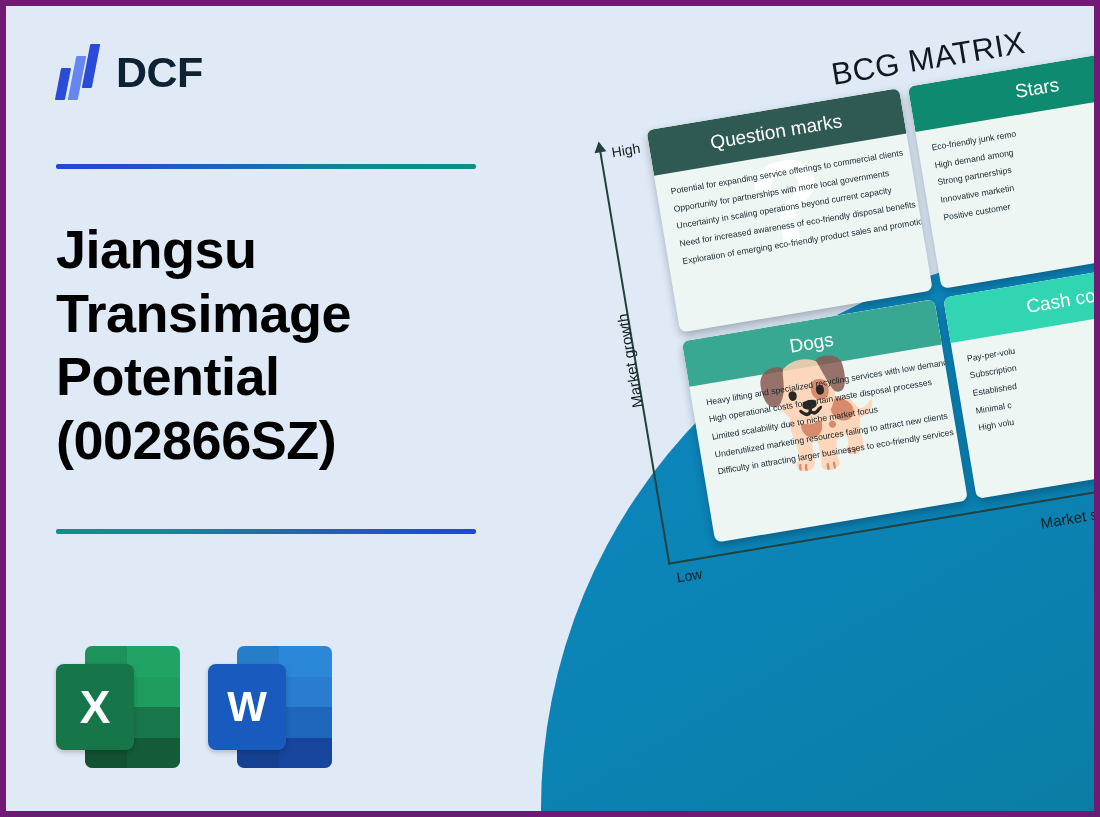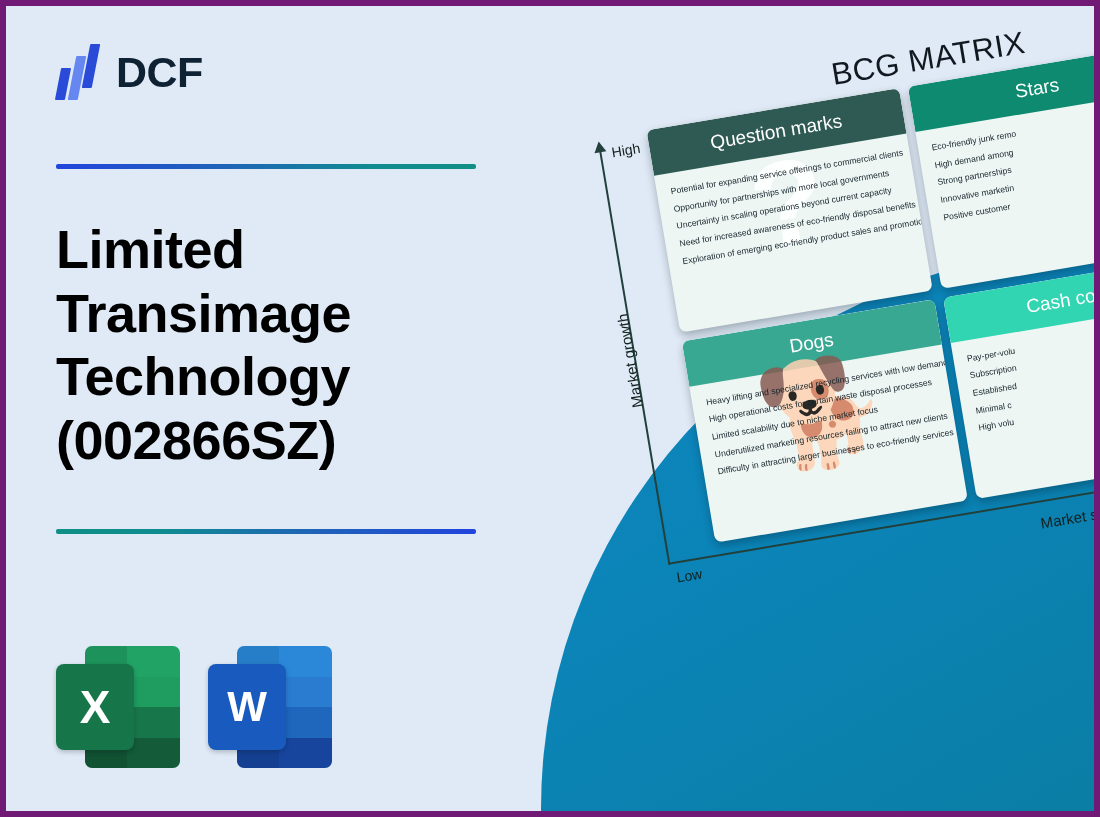--- a/index.html
+++ b/index.html
@@ -180,21 +180,21 @@
       <div class="logo-mark">
         <i class="b1"></i>
           <i class="b2"></i>
           <i class="b3"></i>
       </div>
       <div class="logo-text">DCF</div>
     </div>
 
     <div class="rule top"></div>
 
-    <div class="title">Limited Transimage Technology (002866SZ)</div>
+    <div class="title">Jiangsu Transimage Potential (002866SZ)</div>
 
     <div class="rule bottom"></div>
 
     <div class="icons">
       <div class="oicon excel">
         <div class="sheet">
             <span></span>
             <span></span>
             <span></span>
             <span></span>

